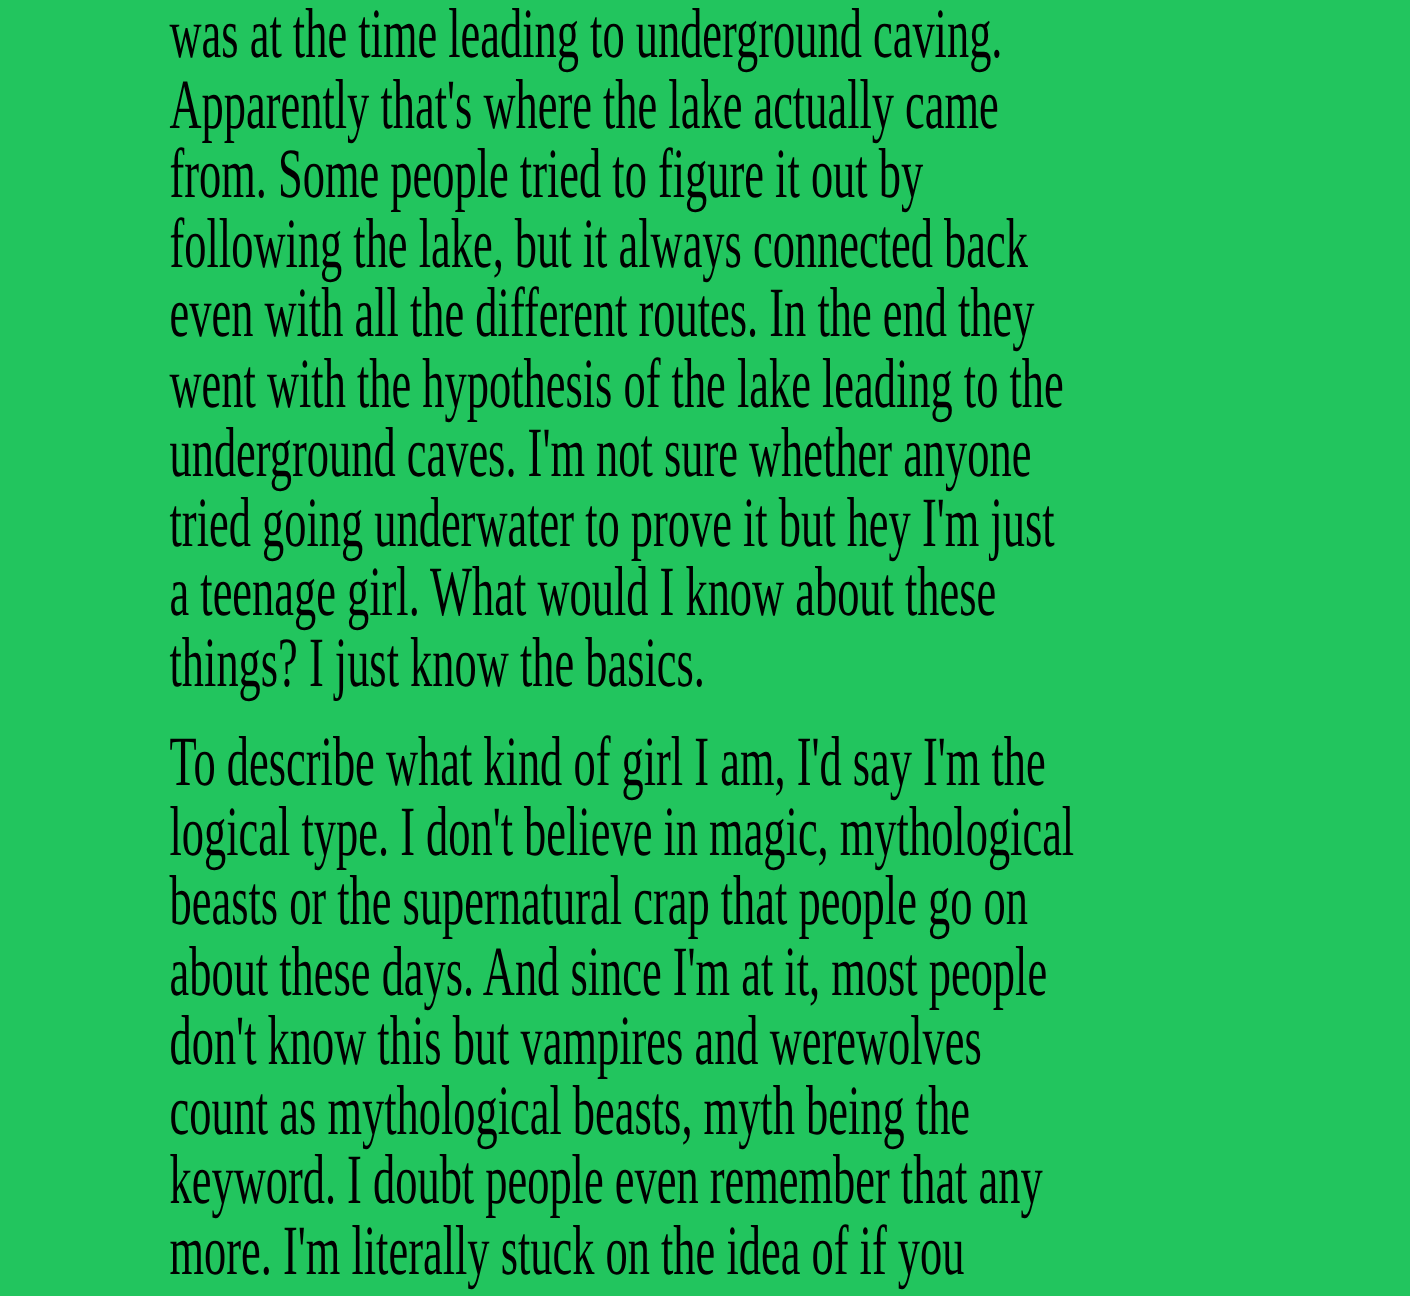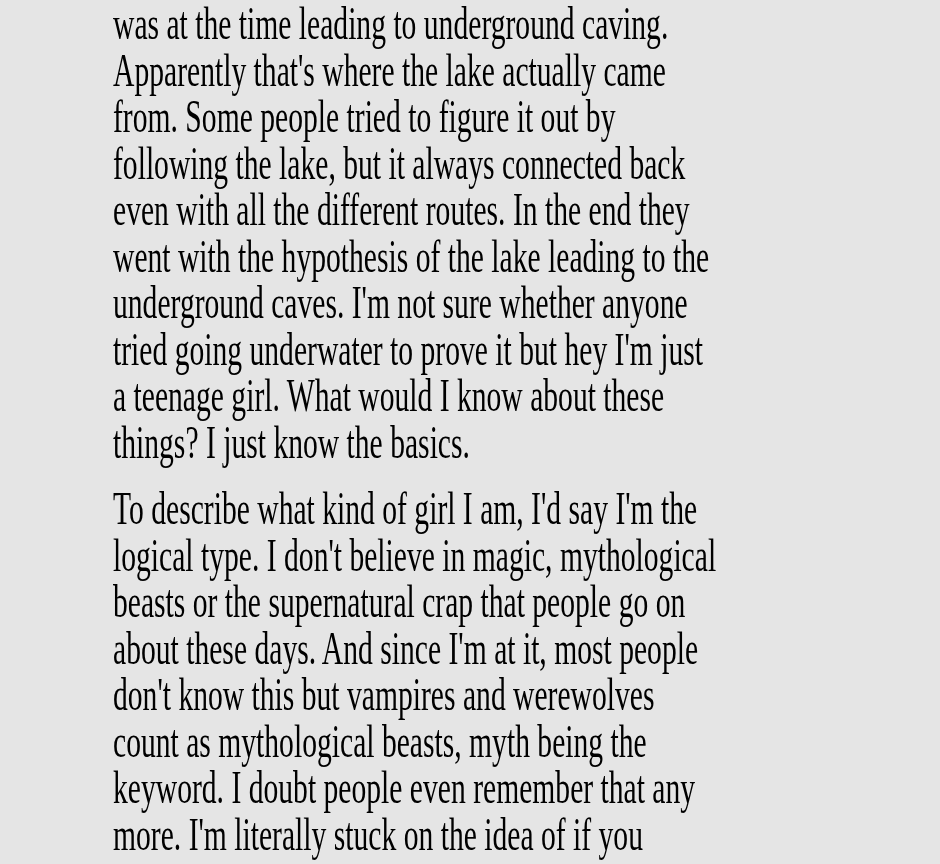--- a/index.html
+++ b/index.html
@@ -9,21 +9,21 @@
   }
   body {
     width: 940px;
     height: 864px;
     overflow: hidden;
   }
   .page {
     position: relative;
     width: 940px;
     height: 864px;
-    background: #e5e5e5;
+    background: #22c55e;
   }
   .text-block {
     position: absolute;
     left: 113px;
     top: 0;
     color: #000000;
     font-family: "Liberation Serif", "DejaVu Serif", serif;
     font-size: 47px;
     line-height: 46.5px;
   }

